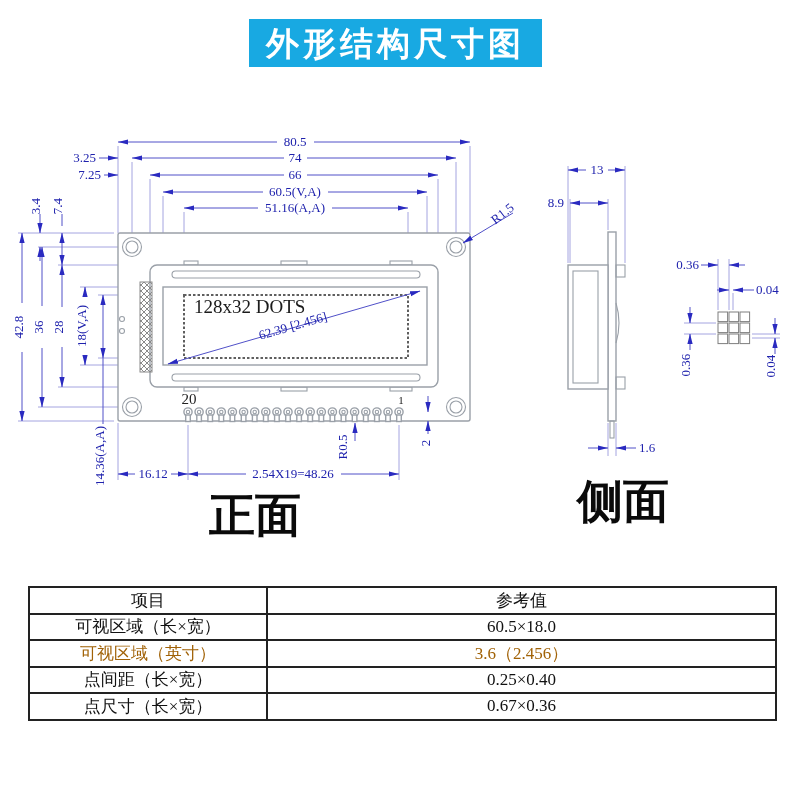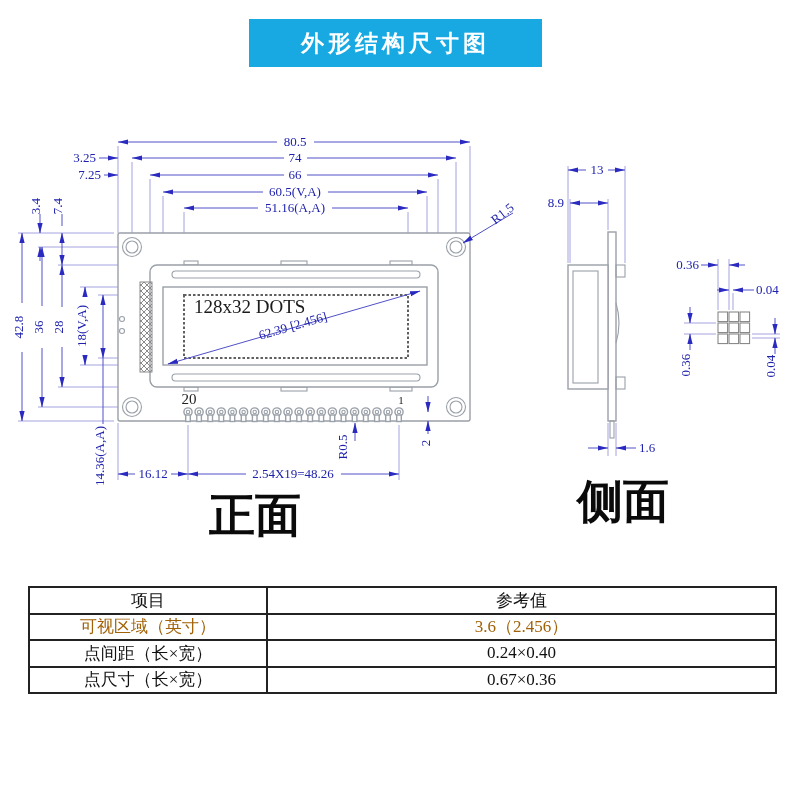--- a/index.html
+++ b/index.html
@@ -1,19 +1,19 @@
 <!DOCTYPE html>
 <html><head>
 <meta charset="utf-8">
 <style>
   html,body{margin:0;padding:0;background:#fff;}
   #page{position:relative;width:800px;height:800px;background:#fff;overflow:hidden;
         font-family:"Liberation Sans",sans-serif;}
   .banner{position:absolute;left:249px;top:19px;width:293px;height:48px;
-          background:#18a9e2;color:#fff;font-size:23px;font-weight:bold;
+          background:#18a9e2;color:#fff;font-size:33px;font-weight:bold;
           letter-spacing:4px;text-align:center;line-height:49px;}
   svg{position:absolute;left:0;top:0;}
   .ol{stroke:#9aa0a8;stroke-width:1.4;fill:#fff;}
   .ol2{stroke:#9aa0a8;stroke-width:1.1;fill:none;}
   .aa{stroke:#5f5f5f;stroke-width:2;fill:#fff;stroke-dasharray:2.5 2;}
   .ext{stroke:#8d8dd8;stroke-width:.8;fill:none;}
   .dim{stroke:#5050c8;stroke-width:1;fill:none;}
   .dt{font-family:"Liberation Serif",serif;font-size:13px;fill:#1f22ad;}
   .pn{font-family:"Liberation Serif",serif;font-size:15px;fill:#222;}
   .pns{font-family:"Liberation Serif",serif;font-size:11px;fill:#222;}
@@ -299,27 +299,31 @@
   <table class="spec">
     <colgroup>
         <col style="width:238px">
         <col>
       </colgroup>
     <tbody>
         <tr>
       <td>项目</td>
       <td>参考值</td>
     </tr>
+    <tr>
+      <td>可视区域（长×宽）</td>
+      <td>60.5×18.0</td>
+    </tr>
     <tr class="hl">
       <td>可视区域（英寸）</td>
       <td>3.6（2.456）</td>
     </tr>
     <tr>
       <td>点间距（长×宽）</td>
-      <td>0.24×0.40</td>
+      <td>0.25×0.40</td>
     </tr>
     <tr>
       <td>点尺寸（长×宽）</td>
       <td>0.67×0.36</td>
     </tr>
   </tbody>
     </table>
 
 </div>
 

